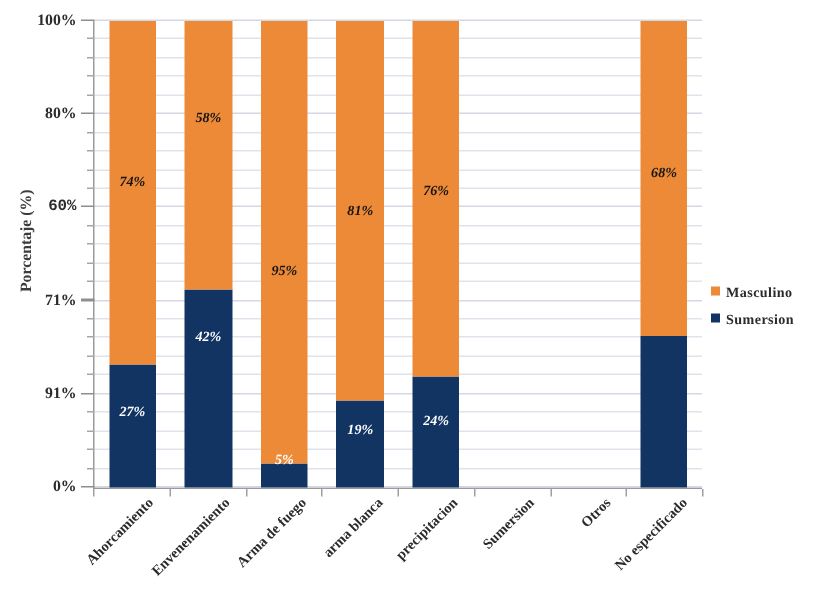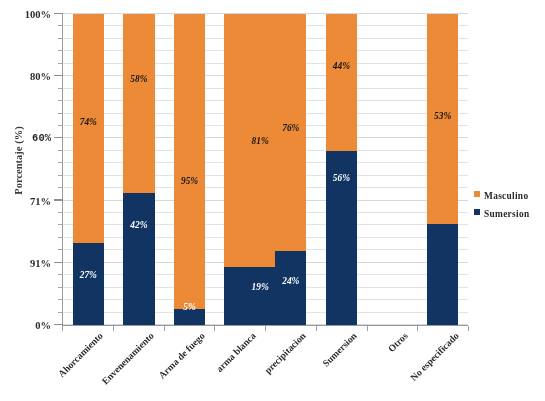--- a/index.html
+++ b/index.html
@@ -280,42 +280,36 @@
           <div class="seg seg-m" style="bottom: 42.3%; height: 57.7%;"></div>
           <div class="seg-label on-m" style="bottom: 76%;">58%</div>
           <div class="seg-label on-f" style="bottom: 29%;">42%</div>
         </div>
         <div class="bar-group" style="left: 27.375%; width: 7.75%;">
           <div class="seg seg-f" style="bottom: 0%; height: 5%;"></div>
           <div class="seg seg-m" style="bottom: 5%; height: 95%;"></div>
           <div class="seg-label on-m" style="bottom: 43%;">95%</div>
           <div class="seg-label on-f" style="bottom: 2.5%;">5%</div>
         </div>
-        <div class="bar-group" style="left: 39.875%; width: 7.75%; padding-left: 40px;">
+        <div class="bar-group" style="left: 39.875%; width: 7.75%;">
           <div class="seg seg-f" style="bottom: 0%; height: 18.7%;"></div>
           <div class="seg seg-m" style="bottom: 18.7%; height: 81.3%;"></div>
           <div class="seg-label on-m" style="bottom: 56%;">81%</div>
           <div class="seg-label on-f" style="bottom: 9%;">19%</div>
         </div>
         <div class="bar-group" style="left: 52.375%; width: 7.75%;">
           <div class="seg seg-f" style="bottom: 0%; height: 23.8%;"></div>
           <div class="seg seg-m" style="bottom: 23.8%; height: 76.2%;"></div>
           <div class="seg-label on-m" style="bottom: 60%;">76%</div>
           <div class="seg-label on-f" style="bottom: 11%;">24%</div>
         </div>
-        <div class="bar-group" style="left: 64.875%; width: 7.75%;">
-          <div class="seg seg-f" style="bottom: 0%; height: 56%;"></div>
-          <div class="seg seg-m" style="bottom: 56%; height: 44%;"></div>
-          <div class="seg-label on-m" style="bottom: 80%;">44%</div>
-          <div class="seg-label on-f" style="bottom: 44%;">56%</div>
-        </div>
         <div class="bar-group" style="left: 89.875%; width: 7.75%;">
           <div class="seg seg-f" style="bottom: 0%; height: 32.5%;"></div>
           <div class="seg seg-m" style="bottom: 32.5%; height: 67.5%;"></div>
-          <div class="seg-label on-m" style="bottom: 64%;">53%</div>
+          <div class="seg-label on-m" style="bottom: 64%;">68%</div>
           <div class="seg-label on-f" style="bottom: 17%; padding-left: 48px;">33%</div>
         </div>
       </div>
   </div>
 
   <div class="x-ticks" id="x-ticks">
       <div class="x-tick" style="left: 0%;"></div>
       <div class="x-tick" style="left: 12.5%;"></div>
       <div class="x-tick" style="left: 25%;"></div>
       <div class="x-tick" style="left: 37.5%;"></div>

